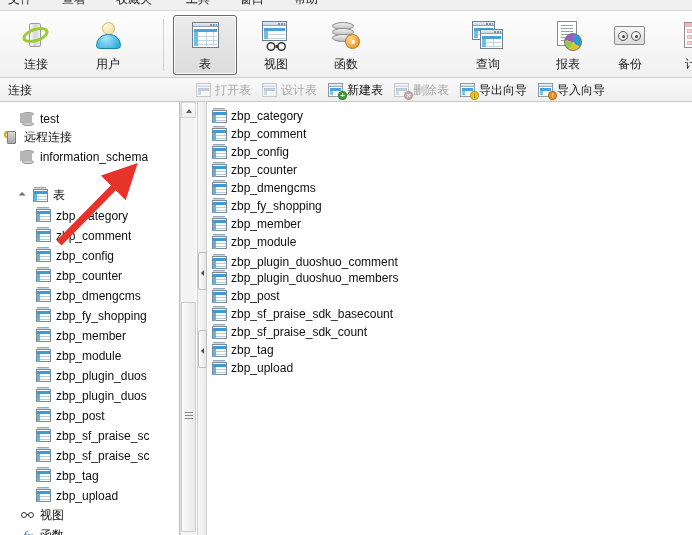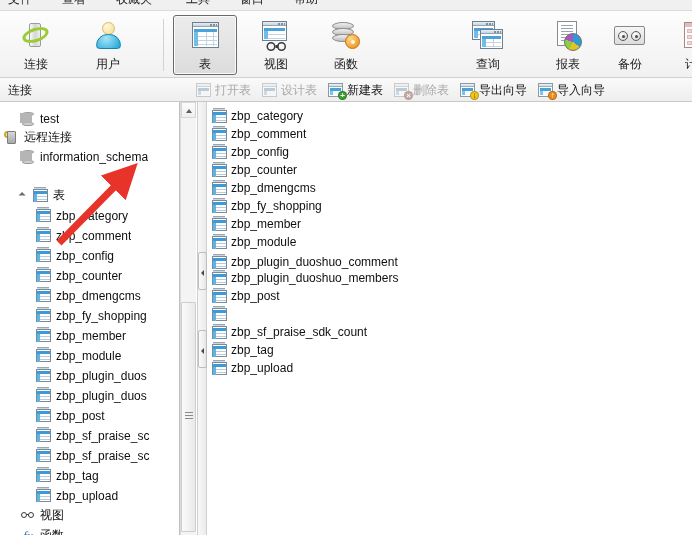--- a/index.html
+++ b/index.html
@@ -935,20 +935,21 @@
     </div>
     <div class="lrow" style="top:203px">
       <span class="licon ic-table">
           <span class="frm"></span>
           <span class="cap"></span>
           <span class="hdr" style="left:1px;top:3px"></span>
           <span class="lcol" style="left:1px;top:6px"></span>
           <span class="g1" style="left:4px;top:8px"></span>
           <span class="g2" style="left:4px;top:11px"></span>
         </span>
+      <span>zbp_sf_praise_sdk_basecount</span>
     </div>
     <div class="lrow" style="top:221px">
       <span class="licon ic-table">
           <span class="frm"></span>
           <span class="cap"></span>
           <span class="hdr" style="left:1px;top:3px"></span>
           <span class="lcol" style="left:1px;top:6px"></span>
           <span class="g1" style="left:4px;top:8px"></span>
           <span class="g2" style="left:4px;top:11px"></span>
         </span>

